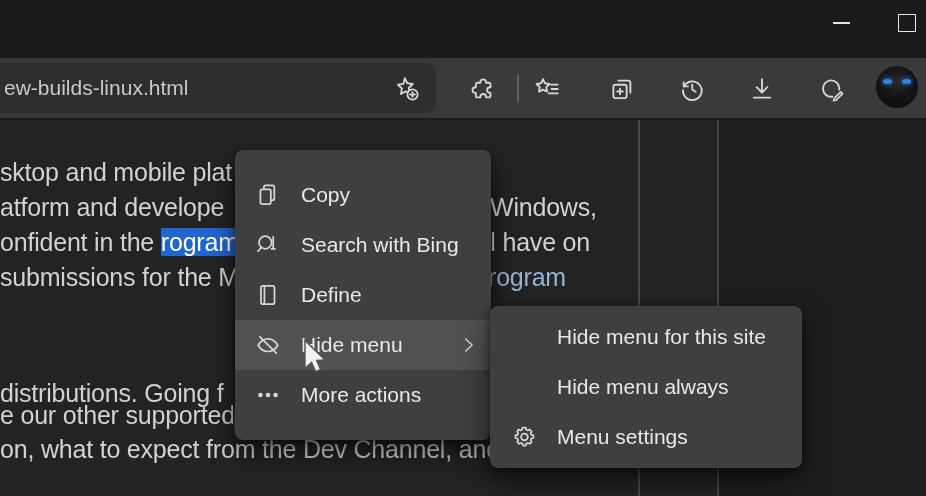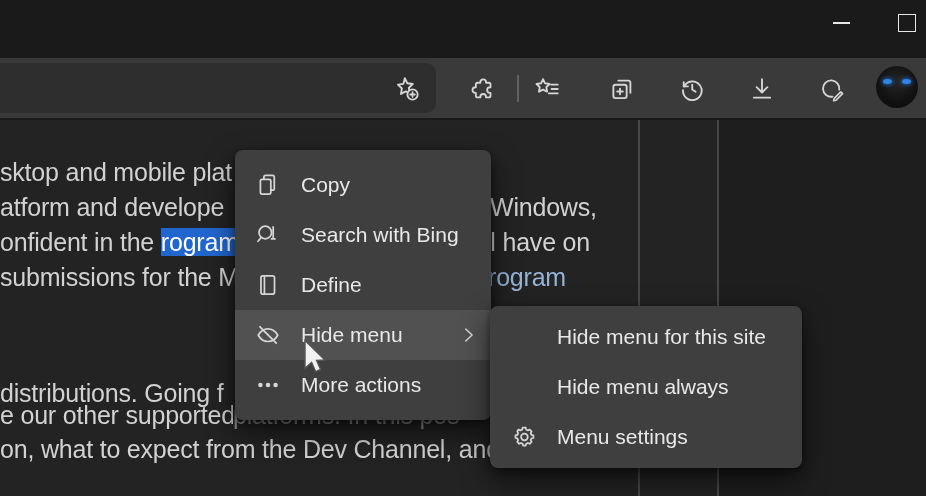--- a/index.html
+++ b/index.html
@@ -30,21 +30,21 @@
   .content { position:absolute; left:0; top:120px; width:926px; height:376px; background:#232323; }
   .col-dark { position:absolute; left:718px; top:0; width:208px; height:376px; background:#1e1e1e; }
   .vline { position:absolute; top:0; width:2px; height:376px; background:#474747; }
   .vline.a { left:638px; } .vline.b { left:717px; }
   .tline { position:absolute; white-space:nowrap; font-size:25px; letter-spacing:-0.2px; color:#d2d2d2; overflow:hidden; }
   .clip236 { width:237px; } .clip233 { width:233px; } .clip520 { width:520px; }
   .sel { background:var(--sel,#2166cf); color:#fff; }
   .link { color:var(--link,#94b3d6); }
   .dim { color:#8f8f8f; }
   
-  .menu { position:absolute; background:#3f3f3f; border-radius:8px; padding:10px 0;
+  .menu { position:absolute; background:#3f3f3f; border-radius:8px; padding:20px 0;
     box-shadow:0 12px 28px rgba(0,0,0,.6), 0 2px 6px rgba(0,0,0,.4); z-index:20; }
   .menu.main { left:235px; top:150px; width:256px; }
   .menu.sub  { left:490px; top:306px; width:312px; padding:6px 0; }
   .mi { display:flex; align-items:center; height:50px; }
   .mi.hl { background:#515151; }
   .mic { width:66px; display:flex; align-items:center; justify-content:center; flex:0 0 66px; }
   .mic.sub-sp { width:67px; flex:0 0 67px; }
   .mil { font-size:21px; color:#e8e8e8; white-space:nowrap; }
   .chev { margin-left:auto; margin-right:12px; display:flex; align-items:center; }
   
@@ -59,20 +59,21 @@
     <div class="win-btn" style="left:824px;">
       <span class="min-glyph"></span>
     </div>
     <div class="win-btn" style="left:890px;">
       <span class="max-glyph"></span>
     </div>
   </div>
 
   <div class="toolbar">
     <div class="addressbar">
+      <span class="url-text">ew-builds-linux.html</span>
       <span class="addr-icon">
         <svg class="ic" width="28" height="28" viewBox="0 0 24 24">
           <path d="M11 3.6l2.1 4.3 4.7.7-3.4 3.3.7 4.6-3.2-1.6-4.2 2.2.8-4.7-3.4-3.3 4.7-.7z"></path>
           <circle cx="17.6" cy="17.6" r="4.4" fill="#2e2e2e"></circle>
           <path d="M17.6 15.6v4 M15.6 17.6h4"></path>
         </svg>
       </span>
     </div>
 
     <div class="tb-icon" style="left:465px;">

